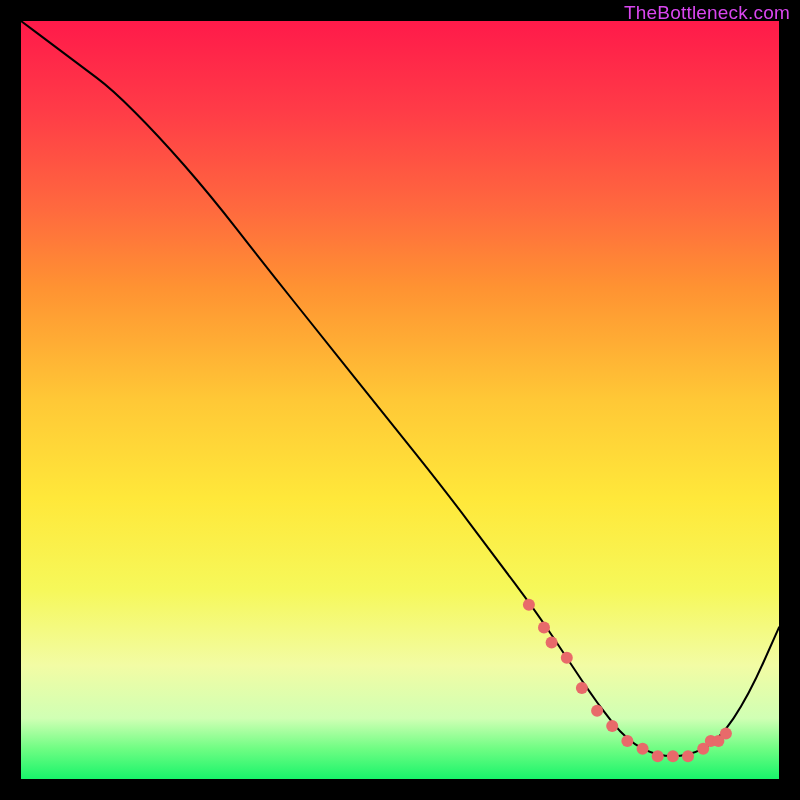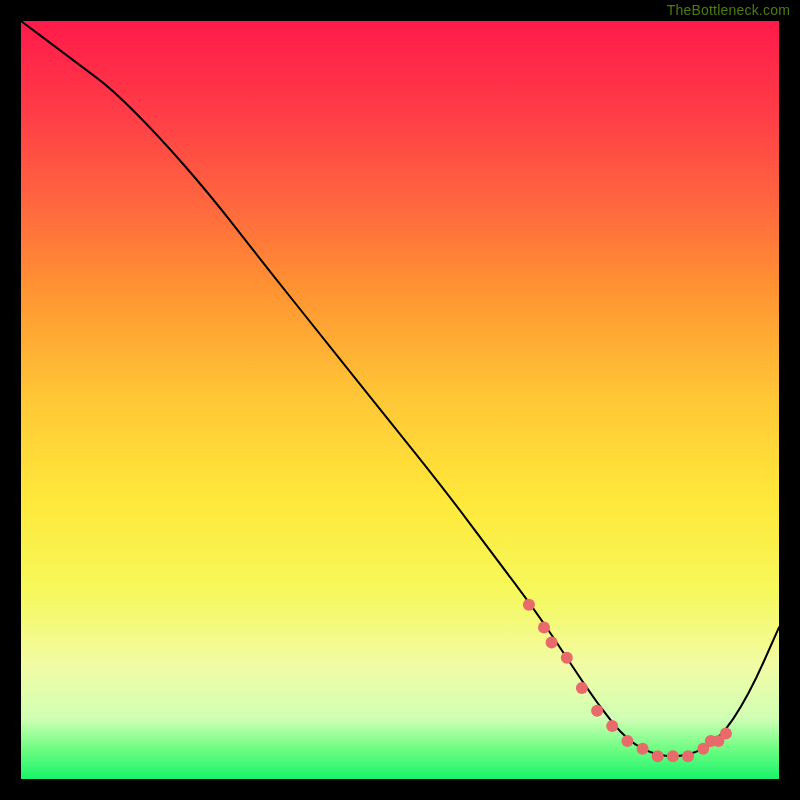--- a/index.html
+++ b/index.html
@@ -29,22 +29,22 @@
       #f2fca4 85%,
       #d0ffb4 92%,
       #6ffd83 96%,
       #18f46a 100%
     );
   }
   .watermark {
     position: absolute;
     top: 2px;
     right: 10px;
-    color: #4d7c0f;
-    font-size: 14px;
+    color: #d946ef;
+    font-size: 19px;
     font-weight: 500;
     letter-spacing: 0.2px;
     user-select: none;
   }
   svg.plot {
     position: absolute;
     left: 0;
     top: 0;
     width: 758px;
     height: 758px;

